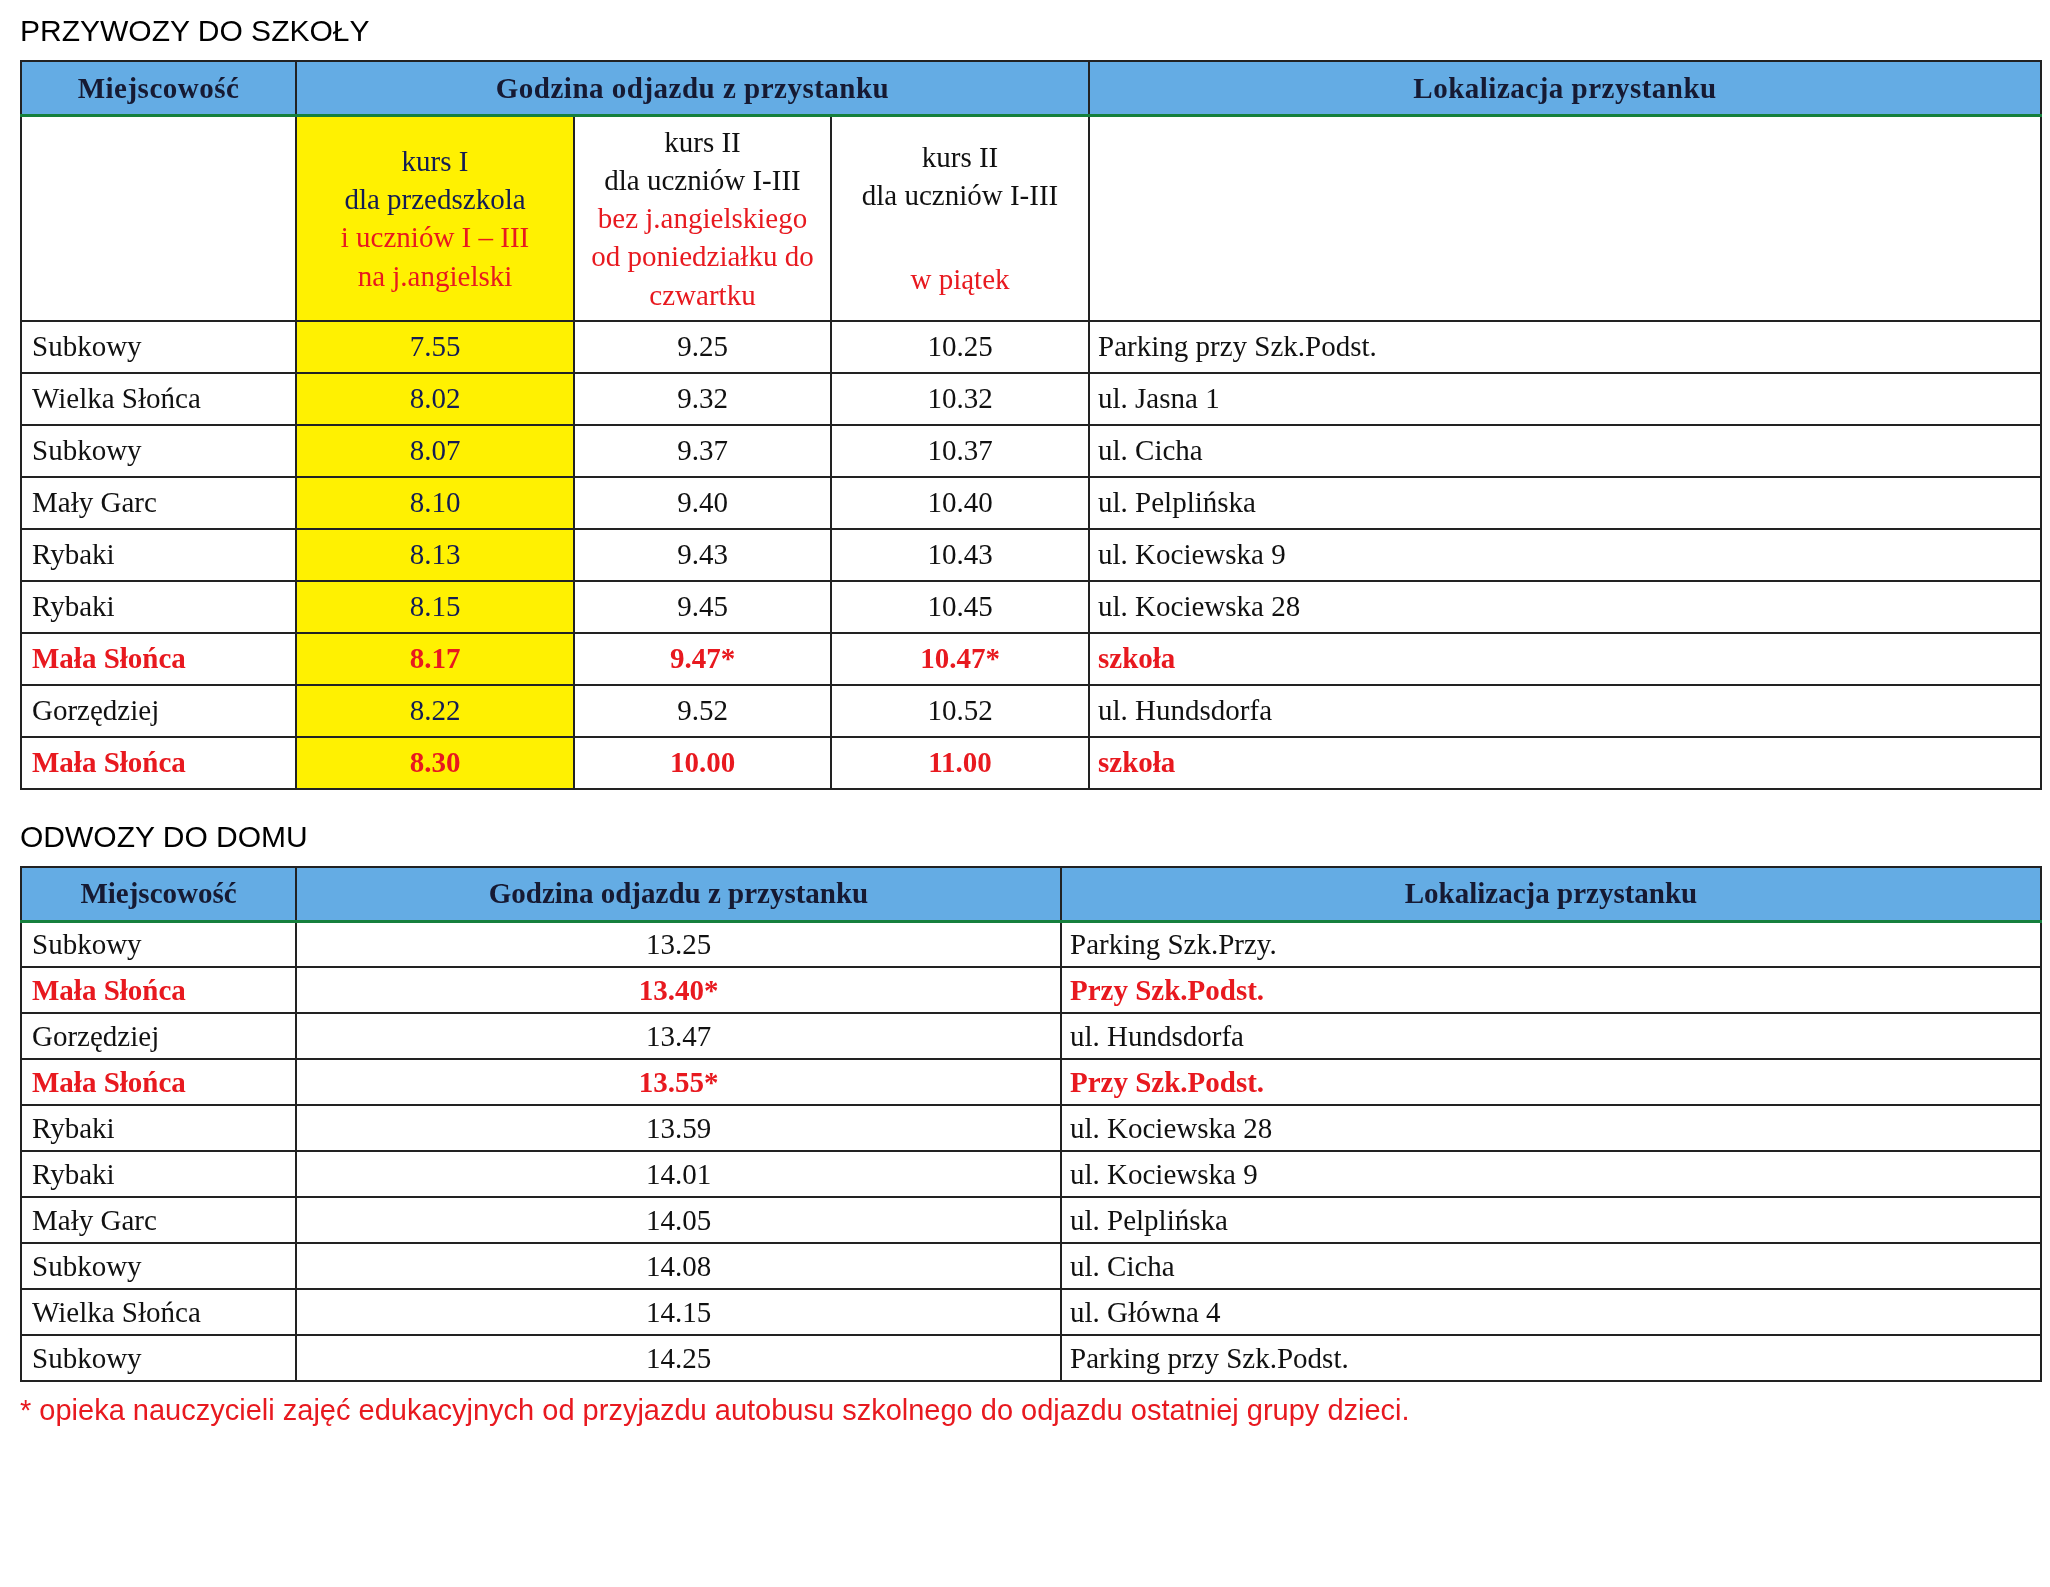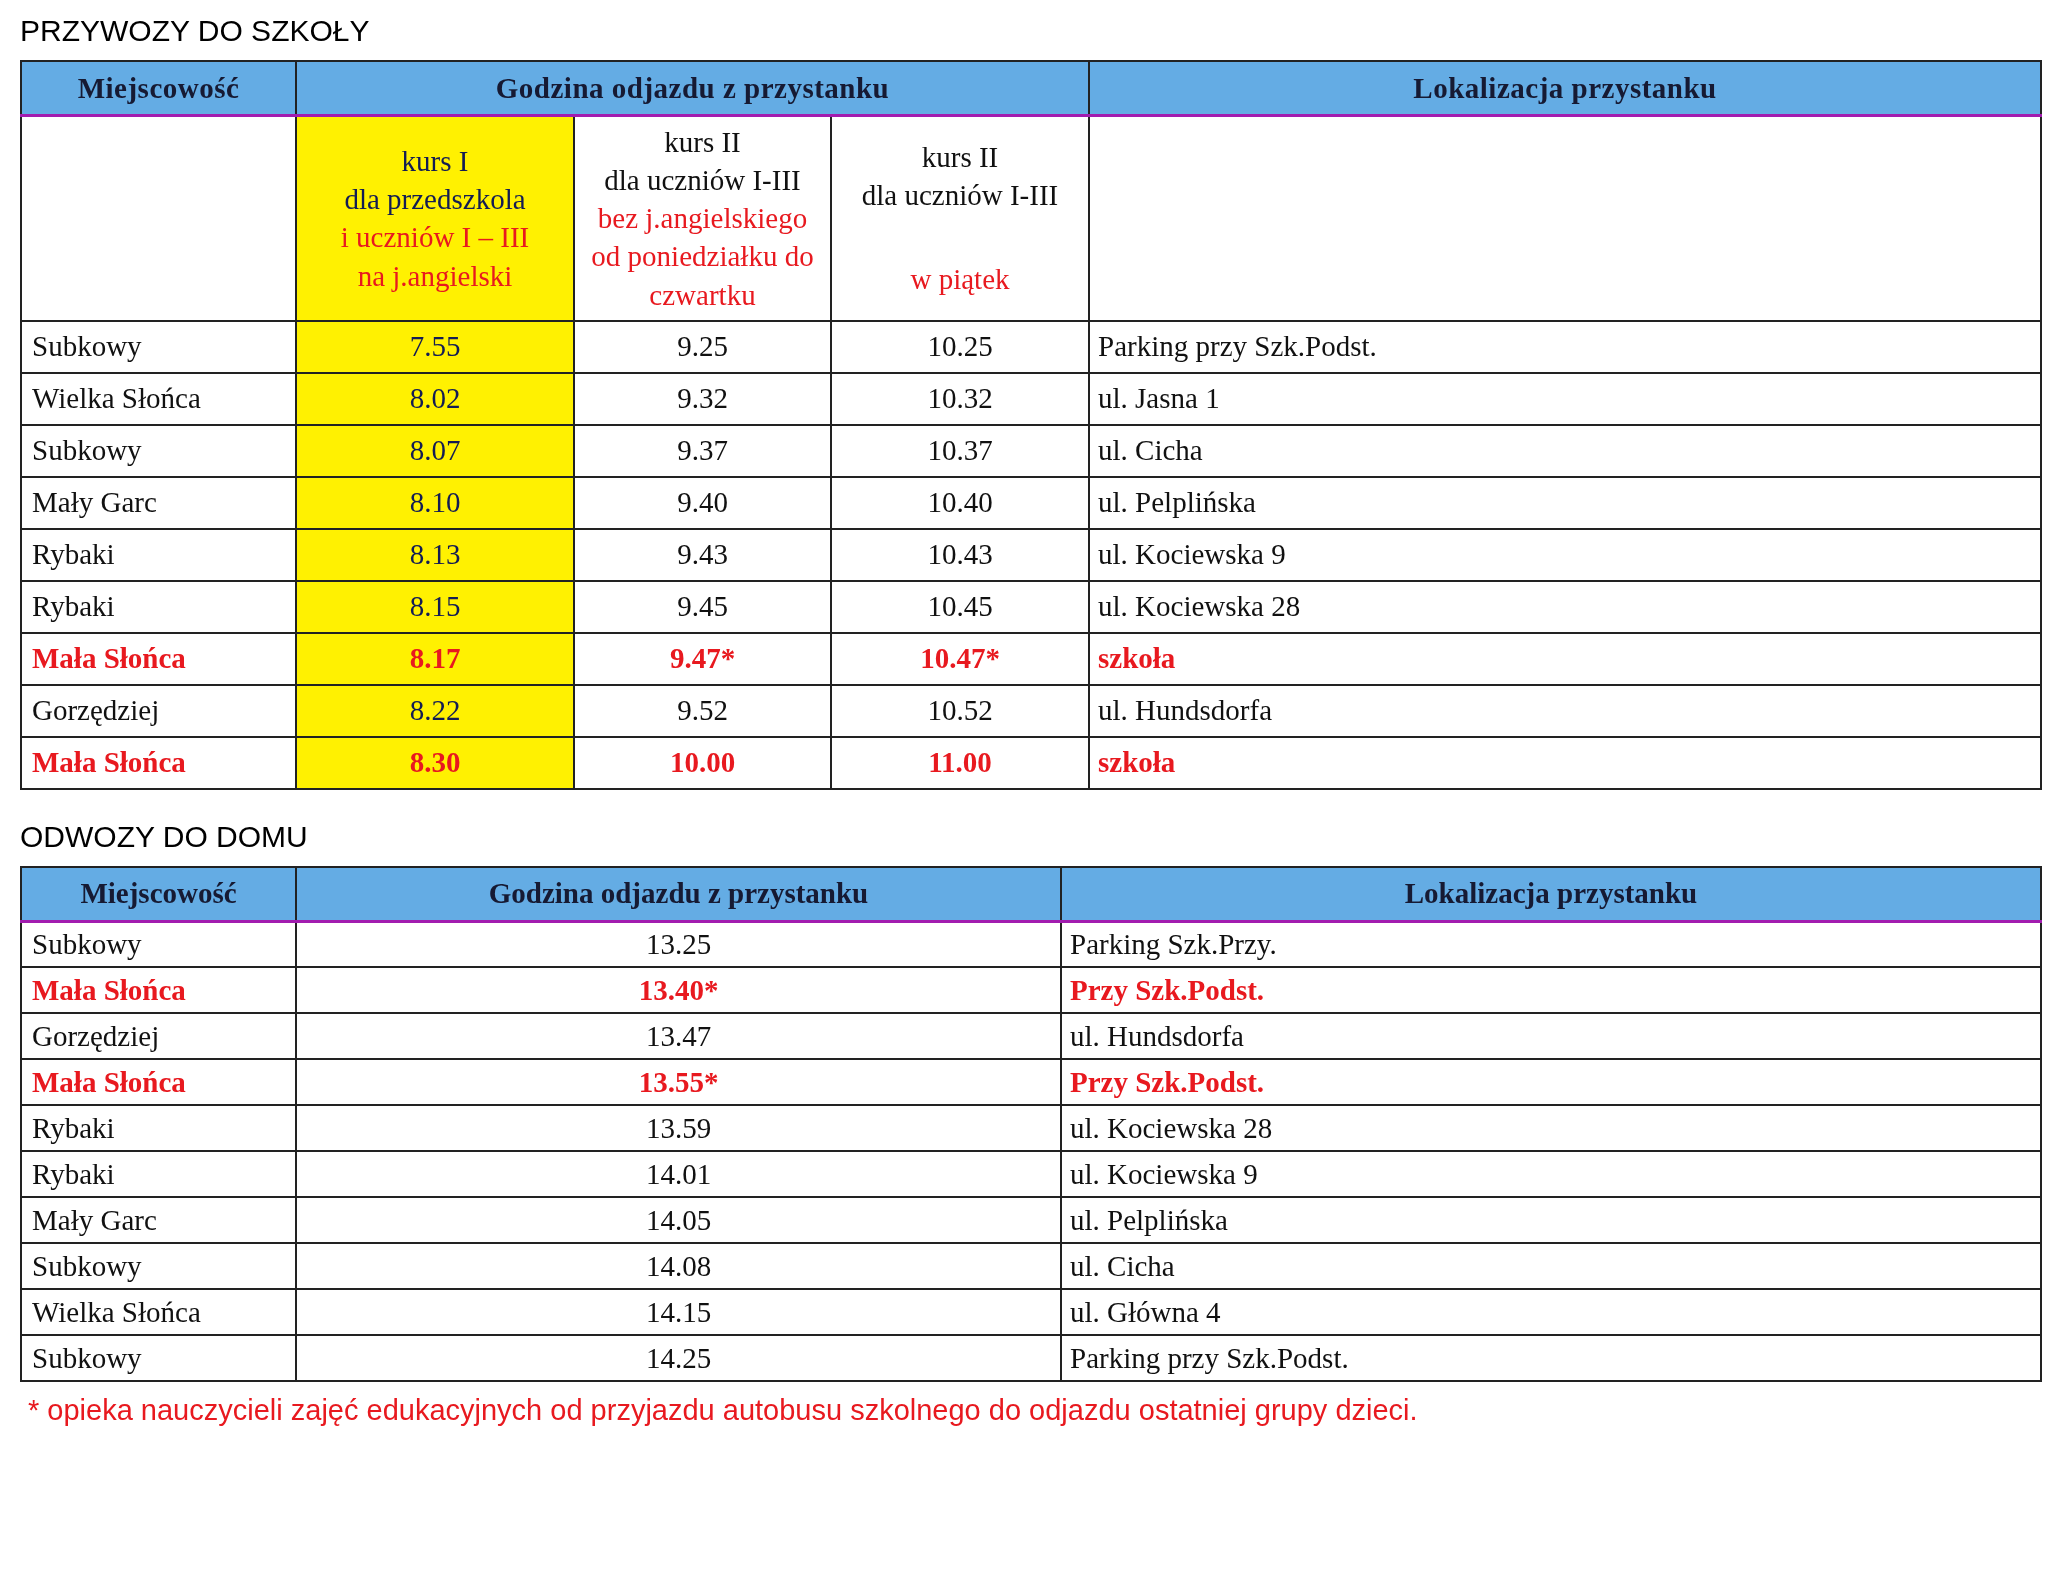--- a/index.html
+++ b/index.html
@@ -36,21 +36,21 @@
     border:2px solid #222222;
     overflow:hidden;
   }
 
   tr.blue-row th {
     background:#64ACE4;
     color:#161a33;
     font-weight:bold;
     text-align:center;
     height:50px;
-    border-bottom:3px solid #a21caf;
+    border-bottom:3px solid #15803d;
   }
   .arrivals tr.blue-row th { letter-spacing:0.5px; }
 
   .arrivals tr.subheader-row { height:205px; }
   .departures tr.subheader-row { height:92px; }
   td.subheader {
     text-align:center;
     vertical-align:middle;
     line-height:1.32;
     padding:4px 6px;
@@ -68,21 +68,21 @@
   td.loc   { text-align:left; padding-left:8px;border-radius:12px; }
   td.c1    { background:#FFF101; color:#131c54; }
 
   tr.red-row td { color:#E8191F; font-weight:bold; }
   tr.red-row td.c1 { color:#E8191F; }
 
   .footnote {
     font-family:"Liberation Sans", sans-serif;
     font-size:29px;
     color:#E8191F;
-    margin:12px 0 0 28px;
+    margin:12px 0 0 20px;
   }
 </style>
 </head>
 <body>
 
 <div class="page">
 
 
   <div class="section-heading">PRZYWOZY DO SZKOŁY</div>
 

